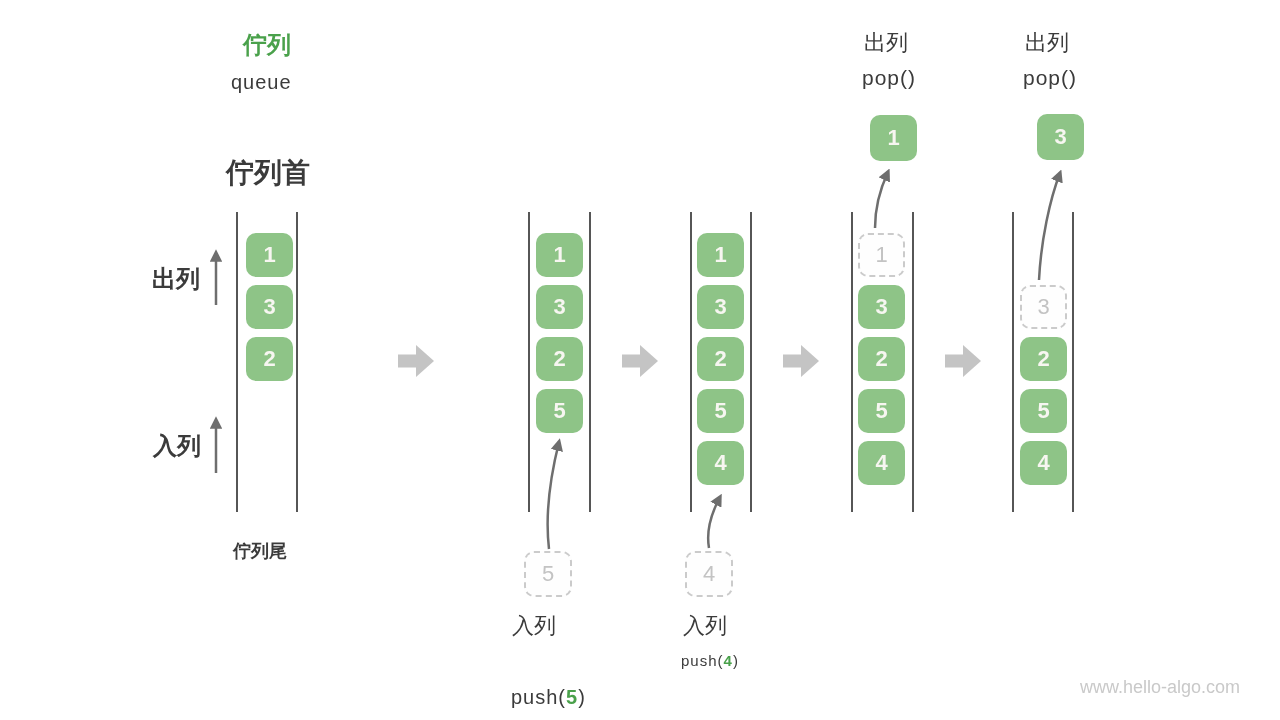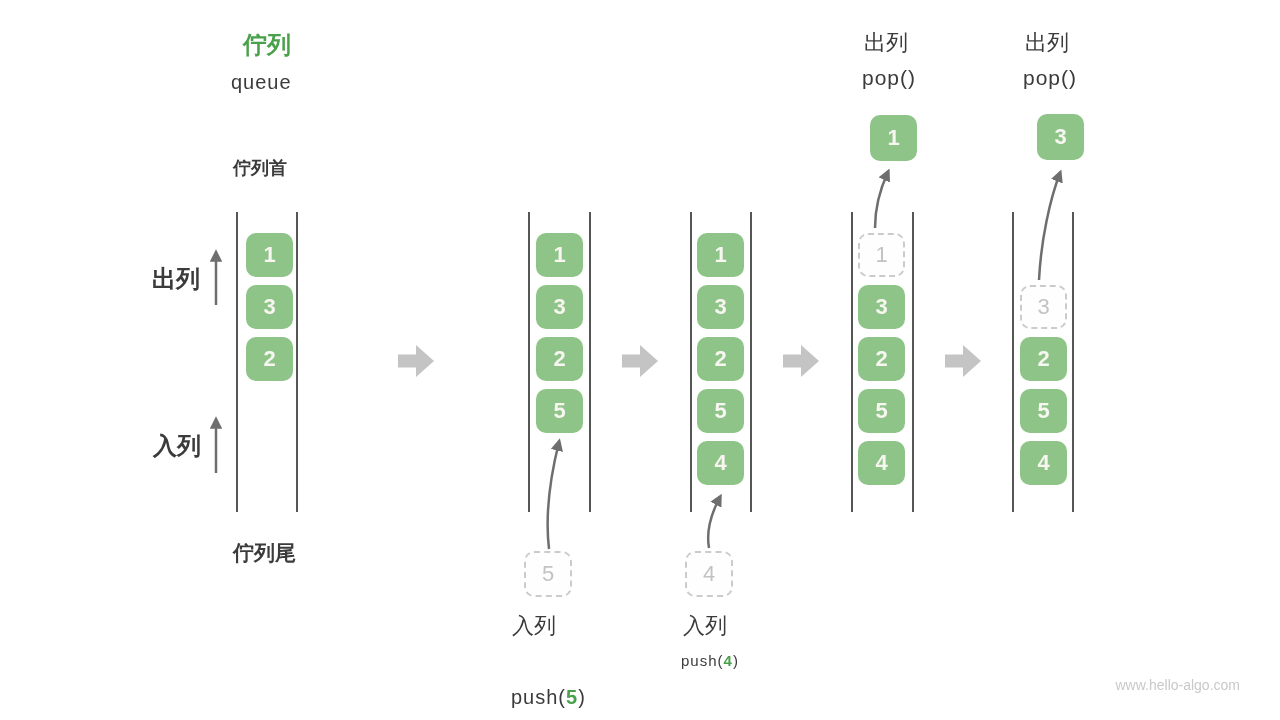--- a/index.html
+++ b/index.html
@@ -30,32 +30,32 @@
     font-weight:bold;font-size:22px;
     display:flex;align-items:center;justify-content:center;
     box-sizing:border-box;
   }
   .cell.ghost{
     background:#fefefe;border:2px dashed var(--ghost-border);
     color:var(--ghost-text);font-weight:normal;
   }
   .cell.staged{width:48px;height:46px;}
   .overlay{position:absolute;left:0;top:0;pointer-events:none;}
-  .watermark{position:absolute;right:40px;top:677px;font-size:14px;color:var(--watermark);letter-spacing:0;}
+  .watermark{position:absolute;right:40px;top:677px;font-size:18px;color:var(--watermark);letter-spacing:0;}
 </style>
 </head>
 <body>
 
 <div class="canvas">
 
   <div class="t zh bold green" style="left:243px;top:33px;font-size:24px">佇列</div>
   <div class="t mono" style="left:231px;top:72px;font-size:20px">queue</div>
 
-  <div class="t zh bold" style="left:233px;top:159px;font-size:18px">佇列首</div>
-  <div class="t zh bold" style="left:233px;top:542px;font-size:21px">佇列尾</div>
+  <div class="t zh bold" style="left:226px;top:159px;font-size:28px">佇列首</div>
+  <div class="t zh bold" style="left:233px;top:542px;font-size:18px">佇列尾</div>
   <div class="t zh bold" style="left:152px;top:267px;font-size:24px">出列</div>
   <div class="t zh bold" style="left:153px;top:434px;font-size:24px">入列</div>
 
   <div class="t zh" style="left:864px;top:32px;font-size:22px">出列</div>
   <div class="t mono" style="left:862px;top:67px;font-size:21px">pop()</div>
   <div class="t zh" style="left:1025px;top:32px;font-size:22px">出列</div>
   <div class="t mono" style="left:1023px;top:67px;font-size:21px">pop()</div>
 
   <div class="t zh" style="left:512px;top:615px;font-size:22px">入列</div>
   <div class="t mono" style="left:511px;top:687px;font-size:20px"><span>push(</span><span class="green bold">5</span><span>)</span></div>

